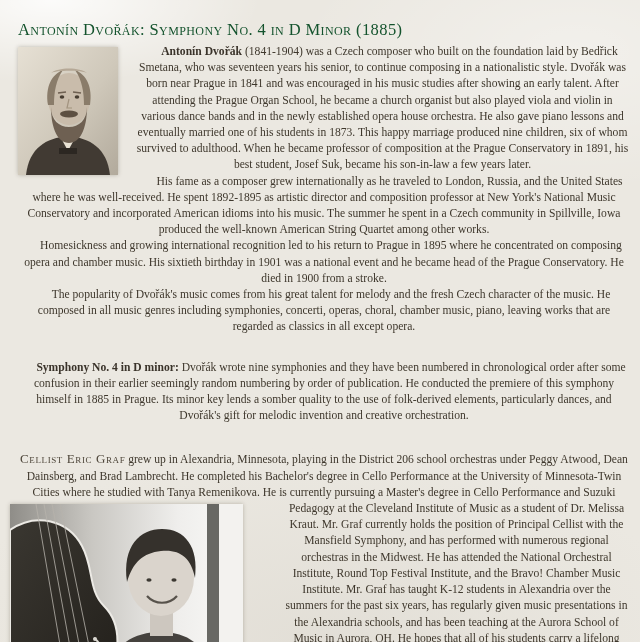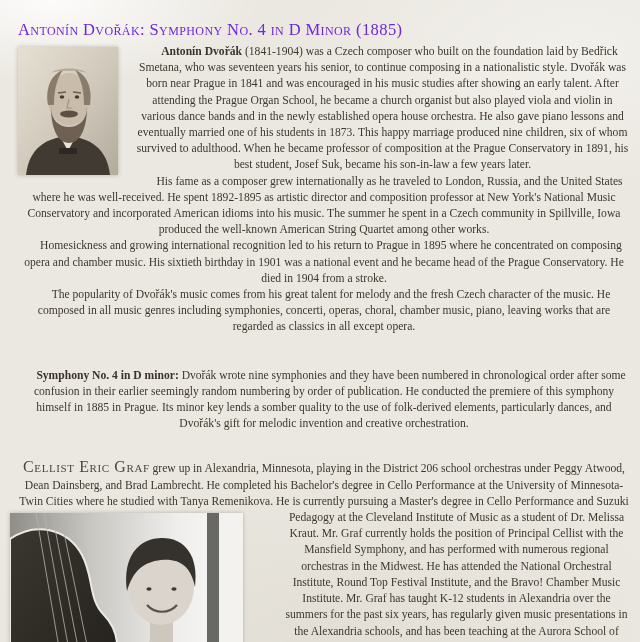--- a/index.html
+++ b/index.html
@@ -13,47 +13,47 @@
     font-family:"Liberation Serif","DejaVu Serif",serif;
     color:#3e372c;
     -webkit-font-smoothing:antialiased;
   }
   .page{padding:20px 10px 0 18px;}
   .title{
     font-variant:small-caps;
     font-size:16.5px;
     font-weight:normal;
     letter-spacing:.4px;
-    color:#6d28d9;
+    color:#14532d;
     margin:0 0 4px 0;
     white-space:nowrap;
   }
   .body-text{font-size:11.6px;line-height:16.2px;text-align:center;}
   p{margin:0;}
   p.indent{text-indent:14px;}
-  .gap-before{margin-top:32px;}
+  .gap-before{margin-top:24px;}
   .bold-lead{font-weight:bold;color:#3a332a;}
   .photo{
     float:left;
     box-shadow:0 0 4px rgba(90,80,60,.35);
     background:#cfc8bb;
   }
   .dvorak-photo{
     width:100px;height:128px;
     margin:3px 17px 3px 0;
   }
   .graf-photo{
     width:233px;height:176px;
     margin:3px 40px 5px -8px;
   }
   .photo svg{display:block;width:100%;height:100%;}
   .section-graf{margin-top:27px;}
   .caps-lead{
     font-variant:small-caps;
-    font-size:16px;
+    font-size:13px;
     letter-spacing:.6px;
     color:#4e463a;
   }
   .clear{clear:both;}
 </style>
 </head>
 <body>
 
 <div class="page">
 
@@ -84,21 +84,21 @@
         <path d="M51,52 L49,61 L54,61" stroke="#a2937f" stroke-width="1.2" fill="none"></path>
         <path d="M33,60 C33,82 40,96 51,96 C62,96 69,82 69,60 C69,73 61,80 51,80 C41,80 33,73 33,60 Z" fill="#6e6052"></path>
         <ellipse cx="51" cy="67" rx="9" ry="3.4" fill="#5d5042"></ellipse>
       </svg>
     </div>
 
     <p class="indent"><span class="bold-lead">Antonín Dvořák</span><span> (1841-1904) was a Czech composer who built on the foundation laid by Bedřick Smetana, who was seventeen years his senior, to continue composing in a nationalistic style.  Dvořák was born near Prague in 1841 and was encouraged in his music studies after showing an early talent.  After attending the Prague Organ School, he became a church organist but also played viola and violin in various dance bands and in the newly established opera house orchestra.  He also gave piano lessons and eventually married one of his students in 1873.  This happy marriage produced nine children, six of whom survived to adulthood.  When he became professor of composition at the Prague Conservatory in 1891, his best student, Josef Suk, became his son-in-law a few years later.</span></p>
 
     <p class="indent">His fame as a composer grew internationally as he traveled to London, Russia, and the United States where he was well-received.  He spent 1892-1895 as artistic director and composition professor at New York's National Music Conservatory and incorporated American idioms into his music.  The summer he spent in a Czech community in Spillville, Iowa produced the well-known American String Quartet among other works.</p>
 
-    <p class="indent">Homesickness and growing international recognition led to his return to Prague in 1895 where he concentrated on composing opera and chamber music.  His sixtieth birthday in 1901 was a national event and he became head of the Prague Conservatory.  He died in 1904 from a stroke.</p>
+    <p class="indent">Homesickness and growing international recognition led to his return to Prague in 1895 where he concentrated on composing opera and chamber music.  His sixtieth birthday in 1901 was a national event and he became head of the Prague Conservatory.  He died in 1900 from a stroke.</p>
 
     <p class="indent">The popularity of Dvořák's music comes from his great talent for melody and the fresh Czech character of the music.  He composed in all music genres including symphonies, concerti, operas, choral, chamber music, piano, leaving works that are regarded as classics in all except opera.</p>
 
     <p class="indent gap-before"><span class="bold-lead">Symphony No. 4 in D minor:</span><span>  Dvořák wrote nine symphonies and they have been numbered in chronological order after some confusion in their earlier seemingly random numbering by order of publication.   He conducted the premiere of this symphony himself in 1885 in Prague.  Its minor key lends a somber quality to the use of folk-derived elements, particularly dances, and Dvořák's gift for melodic invention and creative orchestration.</span></p>
 
     <div class="clear"></div>
   </div>
 
   <div class="body-text section-graf">
     <p><span class="caps-lead">Cellist Eric Graf</span><span> grew up in Alexandria, Minnesota, playing in the District 206 school orchestras under Peggy Atwood, Dean Dainsberg, and Brad Lambrecht. He completed his Bachelor's degree in Cello Performance at the University of Minnesota-Twin Cities where he studied with Tanya Remenikova. He is currently pursuing a Master's degree in Cello Performance and Suzuki </span><span class="photo graf-photo">

